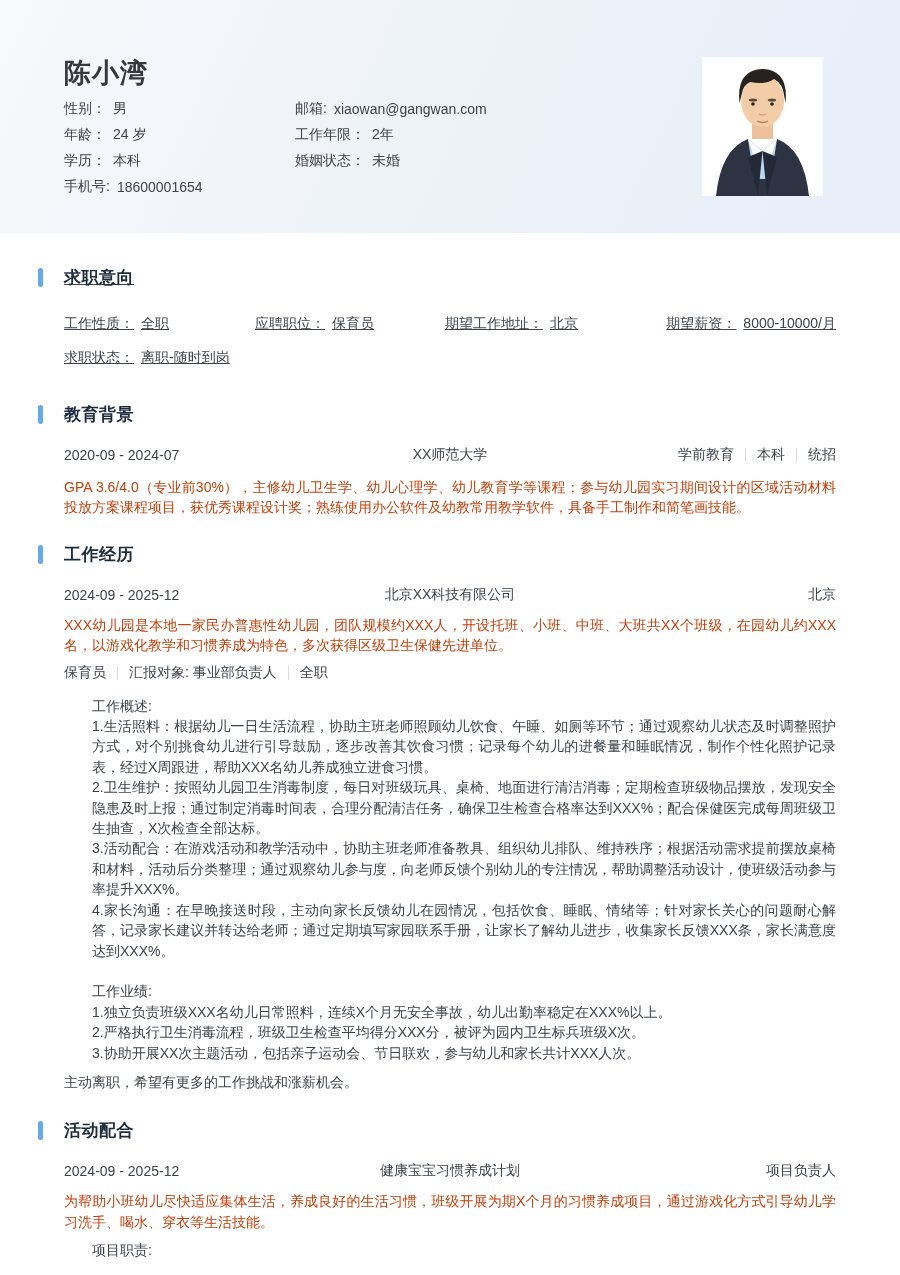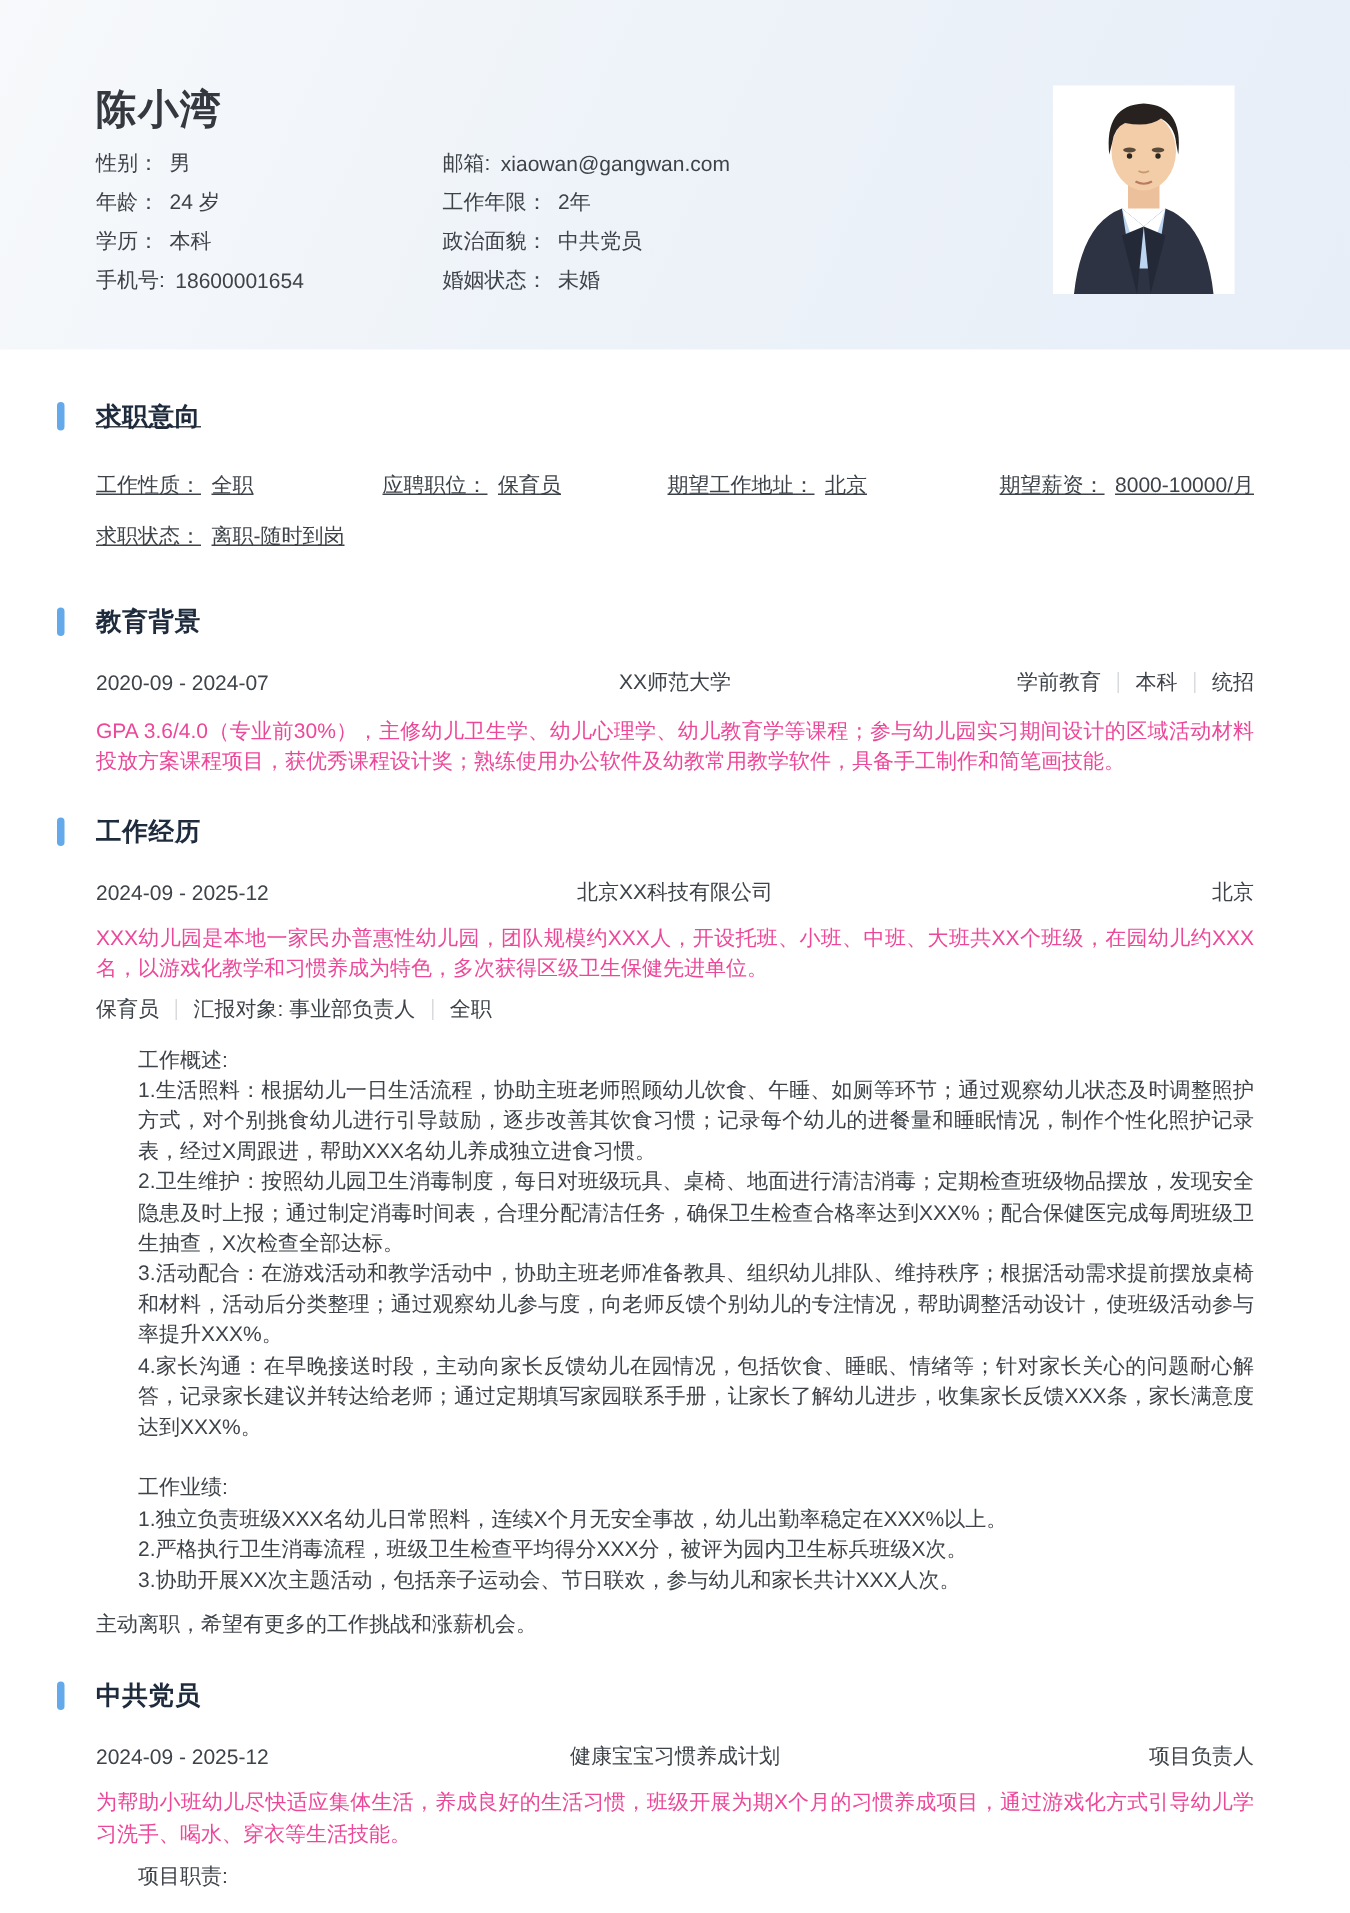--- a/index.html
+++ b/index.html
@@ -54,21 +54,21 @@
   
   .entry-row {
     display: grid; grid-template-columns: 1fr auto 1fr; align-items: center; margin-top: 20px;
   }
   .entry-left  { justify-self: start; }
   .entry-mid   { justify-self: center; }
   .entry-right { justify-self: end; display: flex; align-items: center; }
   .divided { display: flex; align-items: center; }
   .vdiv { width: 1px; height: 14px; background: #d8dadd; margin: 0 11px; flex: none; }
 
-  .para { margin-top: 13px; line-height: 20.4px; text-align: justify; color: #ec4899; }
+  .para { margin-top: 13px; line-height: 20.4px; text-align: justify; color: #c2410c; }
   .line { line-height: 20.4px; text-align: justify; color: #3e4349; }
 
   .sec-edu { margin-top: 36px; }
   .sec-work { margin-top: 25px; }
   .sec-proj { margin-top: 27px; }
 
   .position-row { margin-top: 8px; display: flex; align-items: center; }
   .block { margin-top: 14px; margin-left: 28px; }
   .block-gap { margin-top: 20.4px; }
   .leave-line { margin-top: 9px; }
@@ -101,24 +101,20 @@
         </div>
       </div>
       <div class="info-col right">
         <div class="info-row">
           <span class="lbl">邮箱:</span>
           <span class="val">xiaowan@gangwan.com</span>
         </div>
         <div class="info-row">
           <span class="lbl">工作年限：</span>
           <span class="val">2年</span>
-        </div>
-        <div class="info-row">
-          <span class="lbl">政治面貌：</span>
-          <span class="val">中共党员</span>
         </div>
         <div class="info-row">
           <span class="lbl">婚姻状态：</span>
           <span class="val">未婚</span>
         </div>
       </div>
     </div>
 
     <div class="photo">
       <svg width="121" height="139" viewBox="0 0 121 139" xmlns="http://www.w3.org/2000/svg">
@@ -227,21 +223,21 @@
         <p class="line">2.严格执行卫生消毒流程，班级卫生检查平均得分XXX分，被评为园内卫生标兵班级X次。</p>
         <p class="line">3.协助开展XX次主题活动，包括亲子运动会、节日联欢，参与幼儿和家长共计XXX人次。</p>
       </div>
 
       <p class="line leave-line">主动离职，希望有更多的工作挑战和涨薪机会。</p>
     </div>
 
     <div class="sec-proj">
       <div class="section-title">
         <span class="bar"></span>
-        <span class="txt">中共党员</span>
+        <span class="txt">活动配合</span>
       </div>
       <div class="entry-row">
         <span class="entry-left">2024-09 - 2025-12</span>
         <span class="entry-mid">健康宝宝习惯养成计划</span>
         <span class="entry-right">项目负责人</span>
       </div>
       <p class="para" style="margin-top:11px">为帮助小班幼儿尽快适应集体生活，养成良好的生活习惯，班级开展为期X个月的习惯养成项目，通过游戏化方式引导幼儿学习洗手、喝水、穿衣等生活技能。</p>
       <div class="block" style="margin-top:8px">
         <p class="line">项目职责:</p>
 

